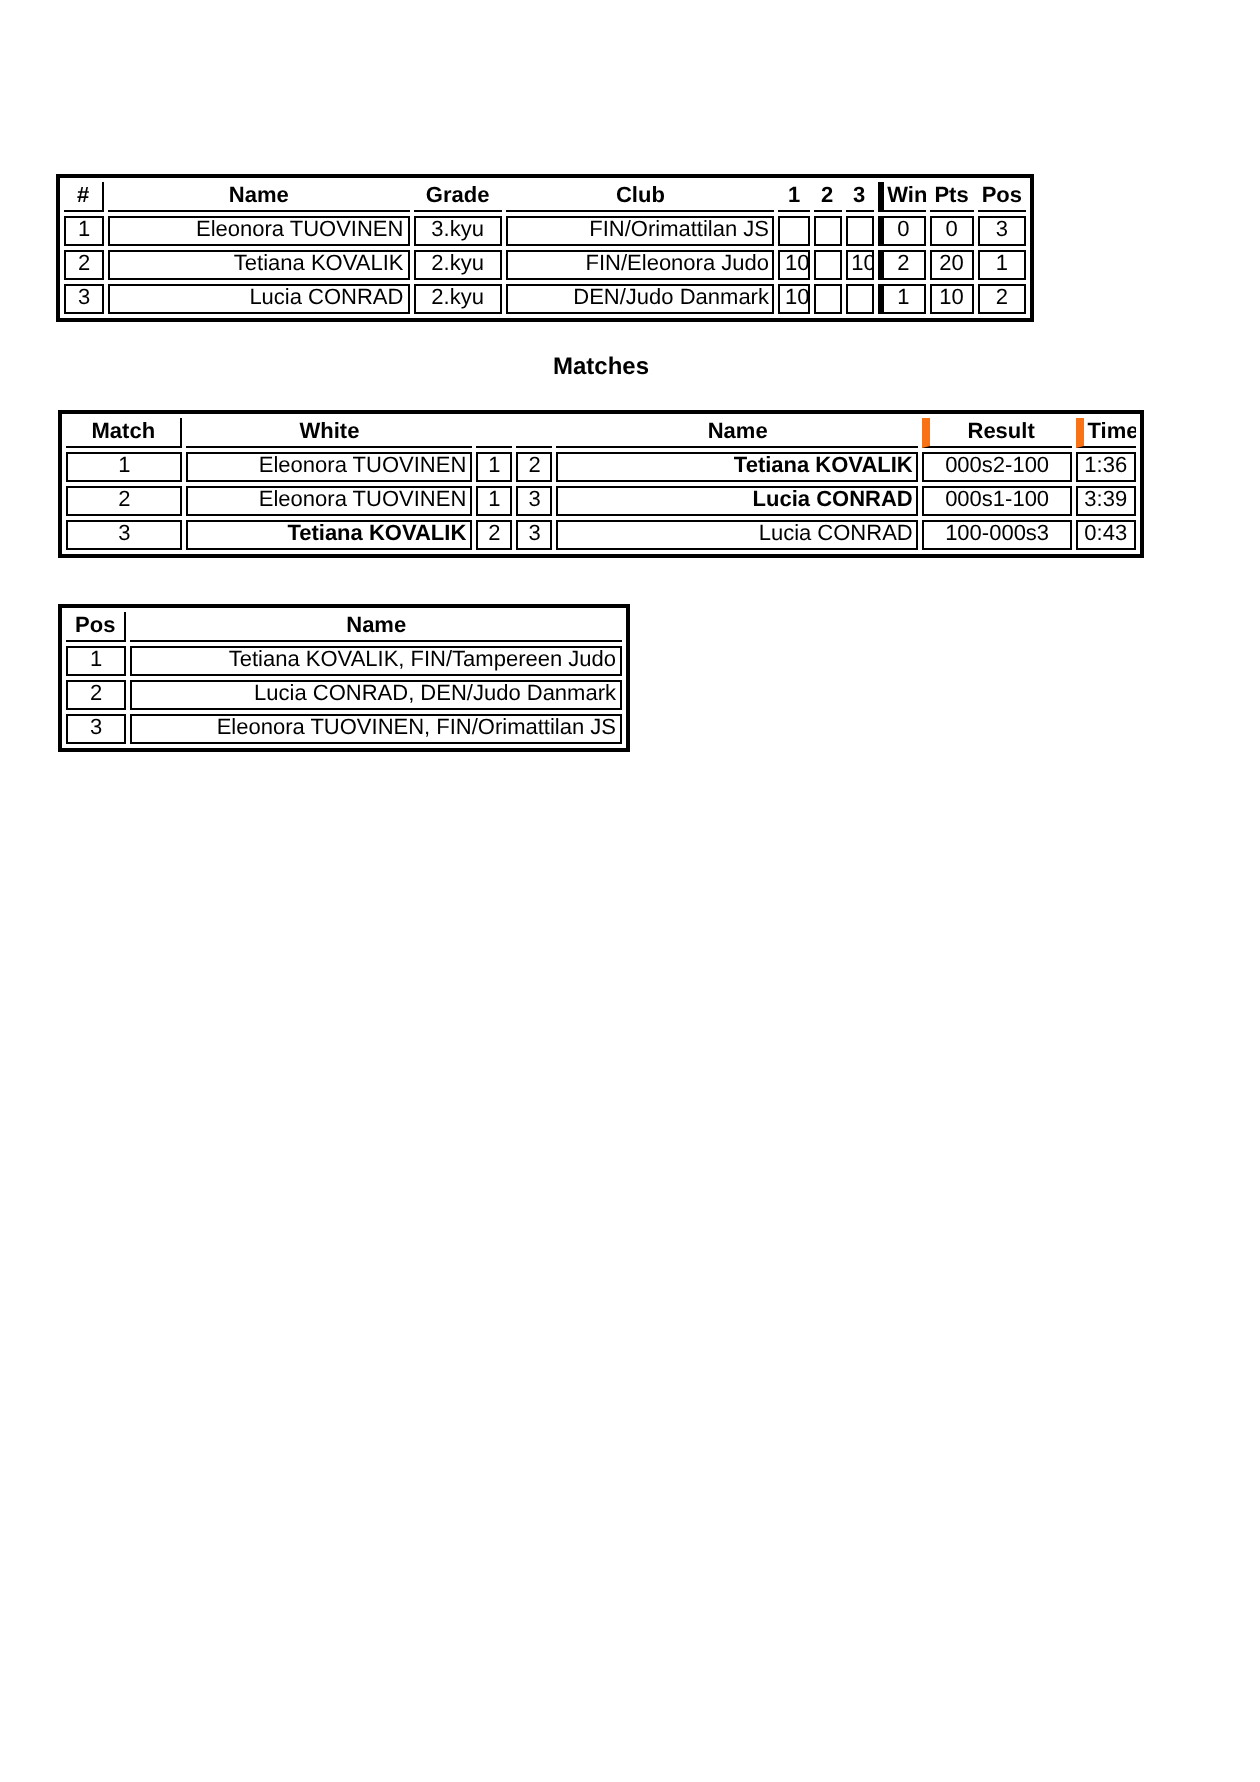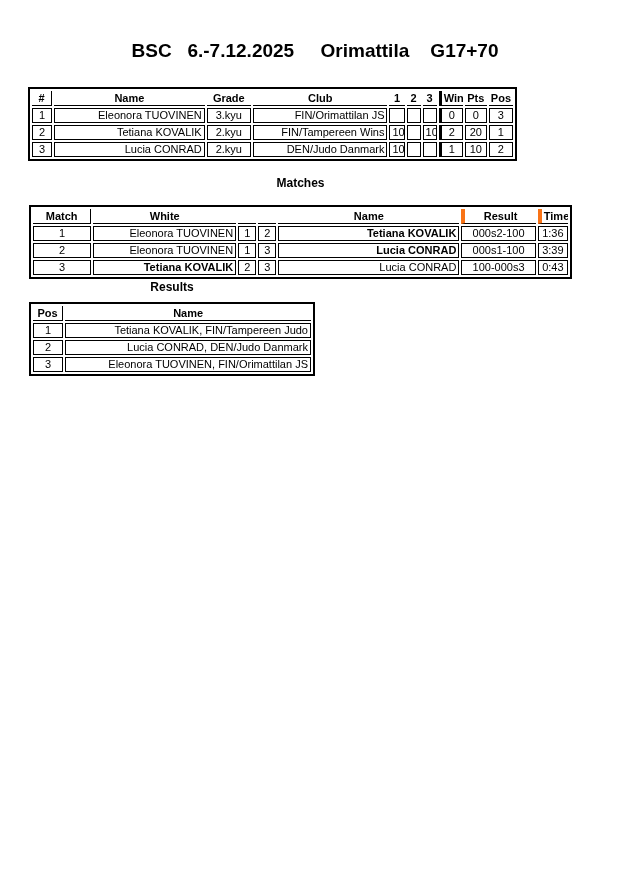--- a/index.html
+++ b/index.html
@@ -45,21 +45,20 @@
   .report .thick-l { border-left:3px solid #000; }
   .ac { text-align:center; }
   .al { text-align:right; padding-left:4px !important; }
   .bold { font-weight:bold; }
 </style>
 </head>
 <body>
 
 <div class="page">
 
-  <div class="title">BSC   6.-7.12.2025     Orimattila    G17+70</div>
 
   <table class="report" id="competitors-table">
     <colgroup>
       <col style="width:20px">
         <col style="width:150px">
         <col style="width:44px">
         <col style="width:134px">
       <col style="width:15px">
         <col style="width:14px">
         <col style="width:14px">
@@ -91,21 +90,21 @@
         <td class="ac"></td>
         <td class="ac"></td>
         <td class="ac thick-l">0</td>
         <td class="ac">0</td>
         <td class="ac">3</td>
       </tr>
       <tr>
         <td class="ac">2</td>
         <td class="al">Tetiana KOVALIK</td>
         <td class="ac">2.kyu</td>
-        <td class="al">FIN/Tampereen Wins</td>
+        <td class="al">FIN/Eleonora Judo</td>
         <td class="ac">10</td>
         <td class="ac"></td>
         <td class="ac">10</td>
         <td class="ac thick-l">2</td>
         <td class="ac">20</td>
         <td class="ac">1</td>
       </tr>
       <tr>
         <td class="ac">3</td>
         <td class="al">Lucia CONRAD</td>
@@ -167,21 +166,20 @@
         <td class="al bold">Tetiana KOVALIK</td>
         <td class="ac">2</td>
         <td class="ac">3</td>
         <td class="al">Lucia CONRAD</td>
         <td class="ac">100-000s3</td>
         <td class="ac">0:43</td>
       </tr>
     </tbody>
   </table>
 
-  <div class="section-heading" id="results-heading">Results</div>
   <table class="report" id="results-table">
     <colgroup>
       <col style="width:30px">
         <col style="width:244px">
     </colgroup>
     <thead>
       <tr>
         <th class="sep-r">Pos</th>
         <th>Name</th>
       </tr>

